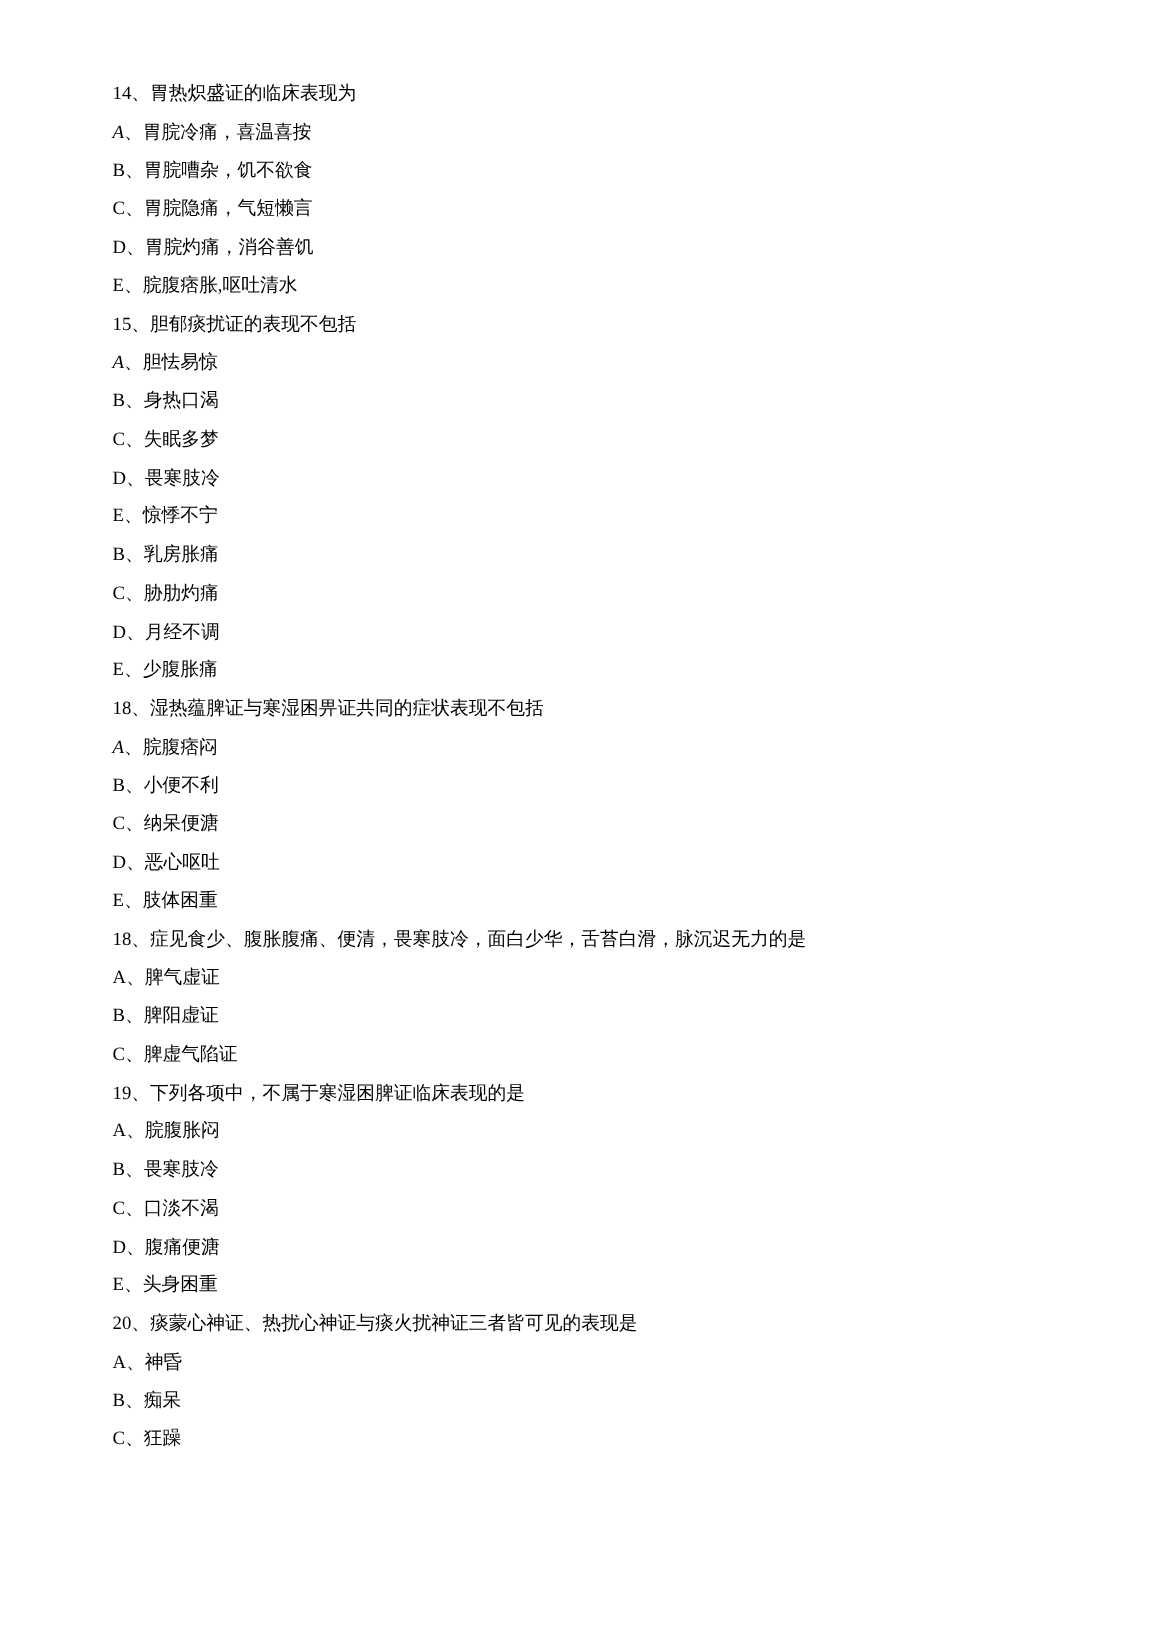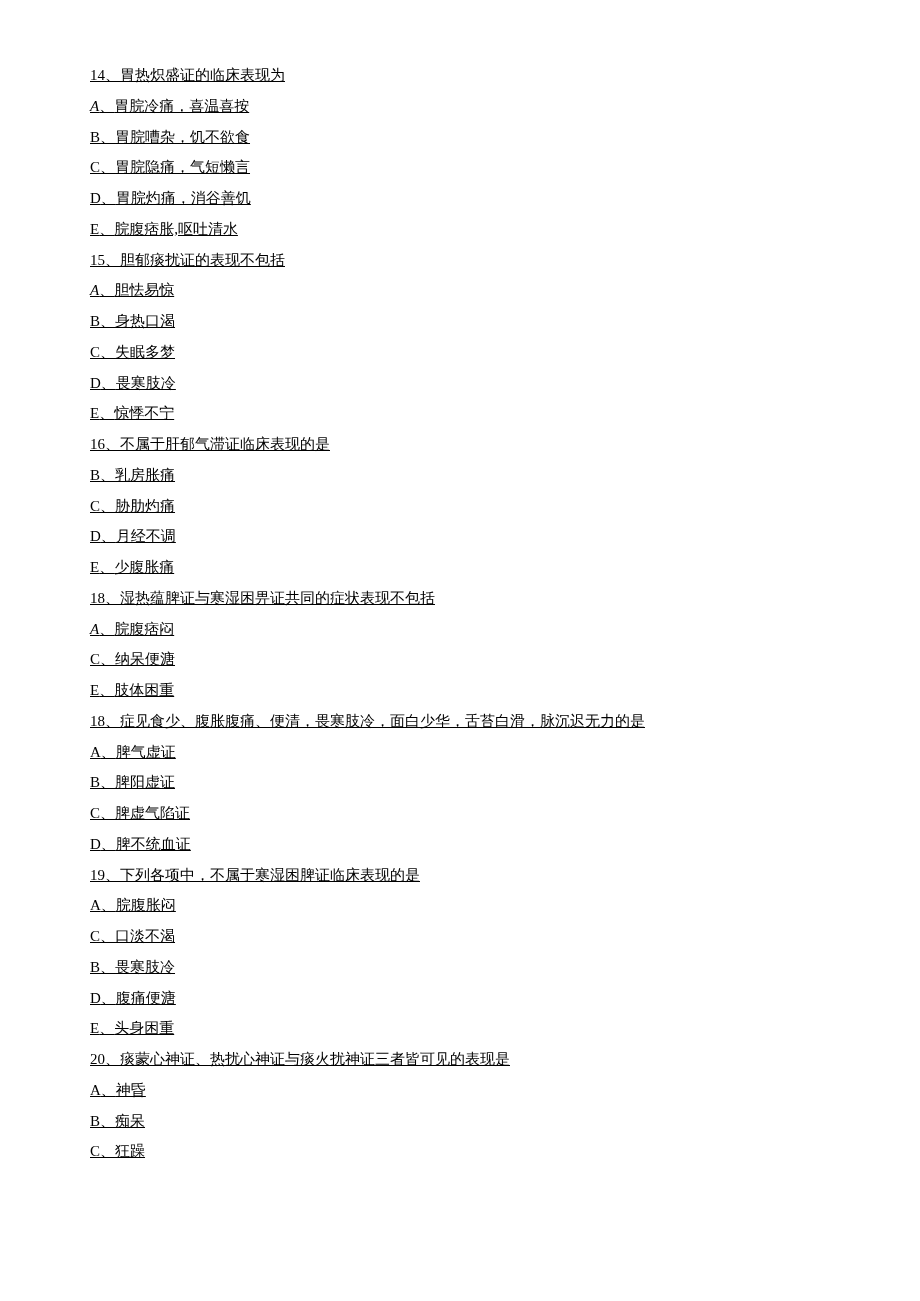--- a/index.html
+++ b/index.html
@@ -8,21 +8,20 @@
       font-family: "SimSun", "宋体", serif;
       font-size: 15px;
       color: #000000;
       padding: 60px 90px;
       line-height: 2.05;
       width: 920px;
     }
     .line {
       display: block;
       white-space: nowrap;
-      text-decoration: underline;
     }
     .italic-a {
       font-style: italic;
       font-family: "Times New Roman", serif;
     }
   </style>
 </head>
 <body>
 
 <div id="content">
@@ -31,37 +30,37 @@
     <div class="line"><span>B</span><span>、</span><span>胃脘嘈杂，饥不欲食</span></div>
     <div class="line"><span>C</span><span>、</span><span>胃脘隐痛，气短懒言</span></div>
     <div class="line"><span>D</span><span>、</span><span>胃脘灼痛，消谷善饥</span></div>
     <div class="line"><span>E</span><span>、</span><span>脘腹痞胀,呕吐清水</span></div>
     <div class="line"><span>15</span><span>、</span><span>胆郁痰扰证的表现不包括</span></div>
     <div class="line"><span class="italic-a">A</span><span>、</span><span>胆怯易惊</span></div>
     <div class="line"><span>B</span><span>、</span><span>身热口渴</span></div>
     <div class="line"><span>C</span><span>、</span><span>失眠多梦</span></div>
     <div class="line"><span>D</span><span>、</span><span>畏寒肢冷</span></div>
     <div class="line"><span>E</span><span>、</span><span>惊悸不宁</span></div>
-    <div class="line"><span>16</span><span>、</span><span>不属于肝郁气滞证临床表现的是</span></div>
     <div class="line"><span>B</span><span>、</span><span>乳房胀痛</span></div>
     <div class="line"><span>C</span><span>、</span><span>胁肋灼痛</span></div>
     <div class="line"><span>D</span><span>、</span><span>月经不调</span></div>
     <div class="line"><span>E</span><span>、</span><span>少腹胀痛</span></div>
     <div class="line"><span>18</span><span>、</span><span>湿热蕴脾证与寒湿困畀证共同的症状表现不包括</span></div>
     <div class="line"><span class="italic-a">A</span><span>、</span><span>脘腹痞闷</span></div>
+    <div class="line"><span>B</span><span>、</span><span>小便不利</span></div>
     <div class="line"><span>C</span><span>、</span><span>纳呆便溏</span></div>
+    <div class="line"><span>D</span><span>、</span><span>恶心呕吐</span></div>
     <div class="line"><span>E</span><span>、</span><span>肢体困重</span></div>
     <div class="line"><span>18</span><span>、</span><span>症见食少、腹胀腹痛、便清，畏寒肢冷，面白少华，舌苔白滑，脉沉迟无力的是</span></div>
     <div class="line"><span>A</span><span>、</span><span>脾气虚证</span></div>
     <div class="line"><span>B</span><span>、</span><span>脾阳虚证</span></div>
     <div class="line"><span>C</span><span>、</span><span>脾虚气陷证</span></div>
-    <div class="line"><span>D</span><span>、</span><span>脾不统血证</span></div>
     <div class="line"><span>19</span><span>、</span><span>下列各项中，不属于寒湿困脾证临床表现的是</span></div>
     <div class="line"><span>A</span><span>、</span><span>脘腹胀闷</span></div>
+    <div class="line"><span>B</span><span>、</span><span>畏寒肢冷</span></div>
     <div class="line"><span>C</span><span>、</span><span>口淡不渴</span></div>
-    <div class="line"><span>B</span><span>、</span><span>畏寒肢冷</span></div>
     <div class="line"><span>D</span><span>、</span><span>腹痛便溏</span></div>
     <div class="line"><span>E</span><span>、</span><span>头身困重</span></div>
     <div class="line"><span>20</span><span>、</span><span>痰蒙心神证、热扰心神证与痰火扰神证三者皆可见的表现是</span></div>
     <div class="line"><span>A</span><span>、</span><span>神昏</span></div>
     <div class="line"><span>B</span><span>、</span><span>痴呆</span></div>
     <div class="line"><span>C</span><span>、</span><span>狂躁</span></div>
   </div>
 
 </body></html>

